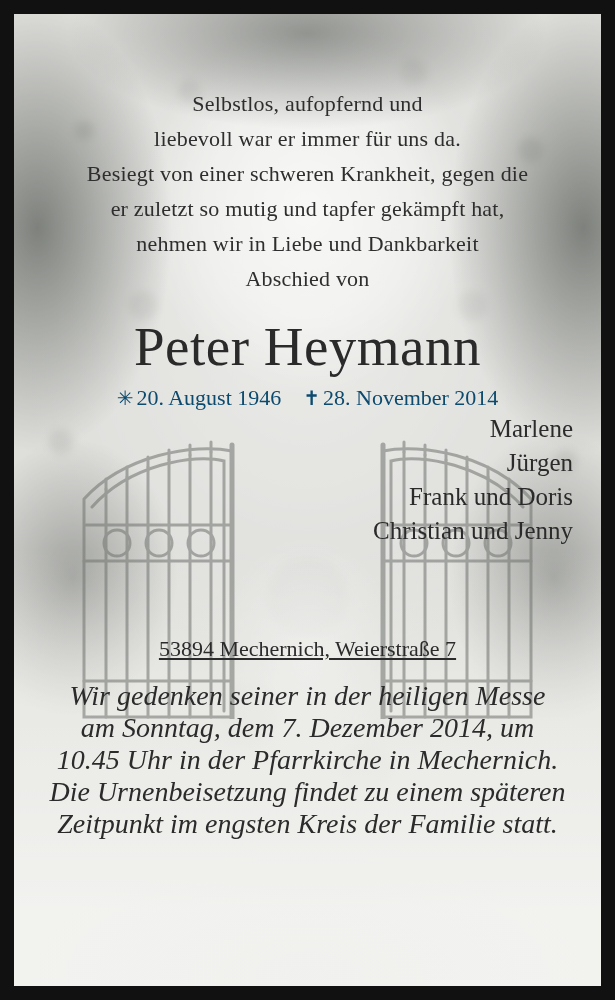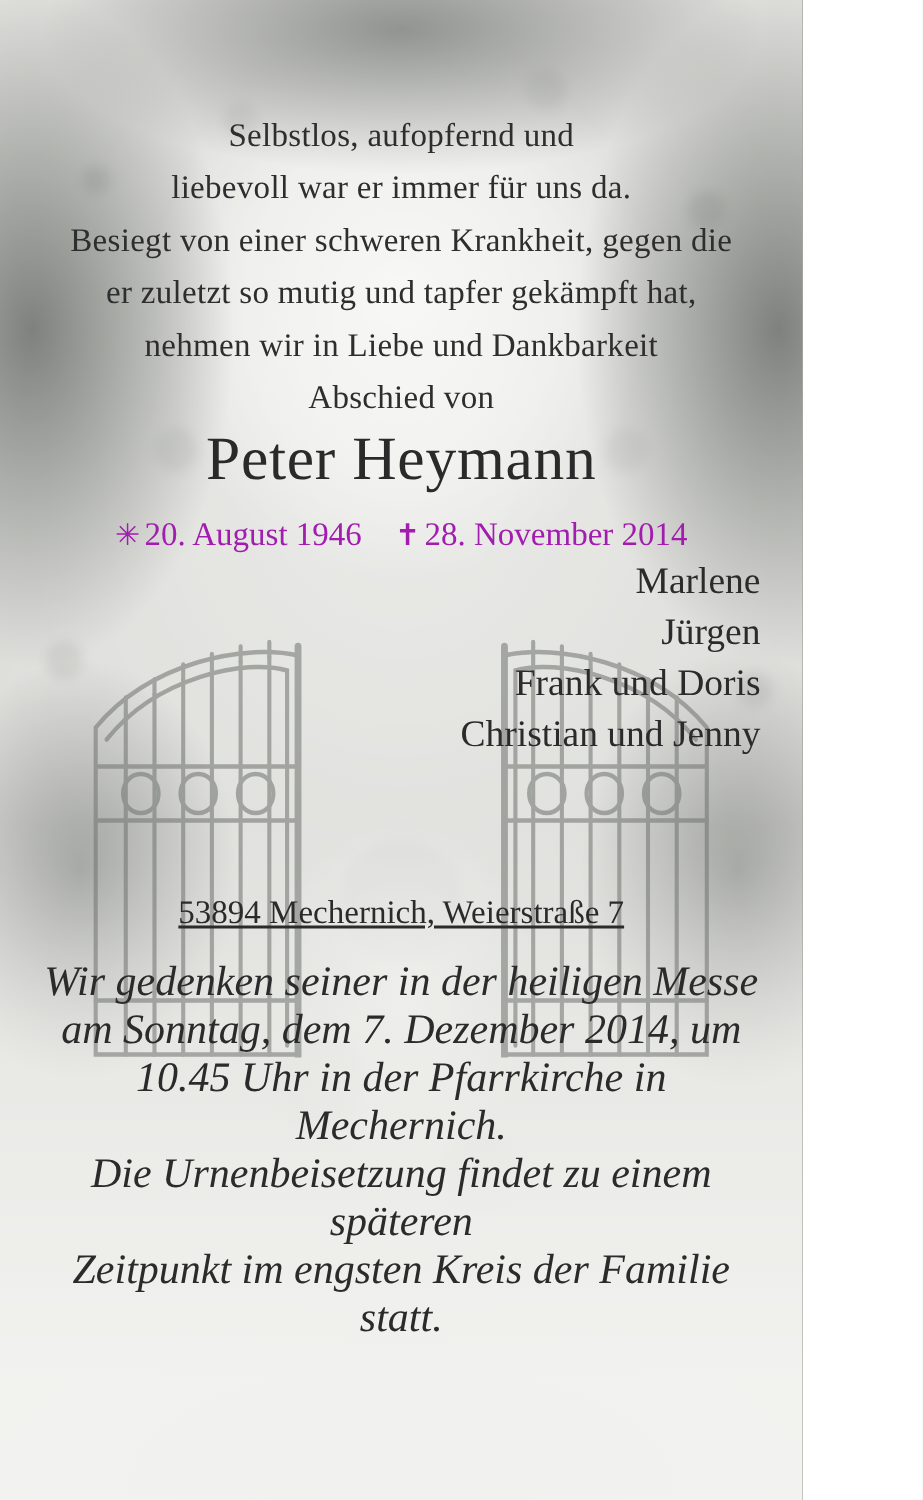--- a/index.html
+++ b/index.html
@@ -9,24 +9,25 @@
   }
   body {
     width: 615px;
     height: 1000px;
     font-family: "Liberation Serif", serif;
     overflow: hidden;
   }
 
   #obituary-card {
     position: relative;
-    width: 535px;
+    width: 615px;
     height: 1000px;
     background: #111111;
     box-sizing: border-box;
+    padding: 14px;
   }
 
   #card-inner {
     position: relative;
     width: 100%;
     height: 100%;
     background: #d9d9d6;
     overflow: hidden;
   }
 
@@ -107,31 +108,32 @@
   }
 
   .verse {
     font-size: 22px;
     line-height: 35px;
     color: #2e2e2e;
     letter-spacing: .2px;
   }
 
   .deceased-name {
-    font-size: 41px;
+    margin-top: 28px;
+    font-size: 55px;
     line-height: 46px;
     color: #2a2a2a;
     letter-spacing: .5px;
   }
 
   .dates {
     margin-top: 14px;
     font-size: 22px;
     line-height: 28px;
-    color: #a21caf;
+    color: #0c4a6e;
     text-align: center;
   }
   .dates .sym {
     font-size: 20px;
     padding-right: 3px;
   }
   .dates .gap {
     display: inline-block;
     width: 22px;
   }

